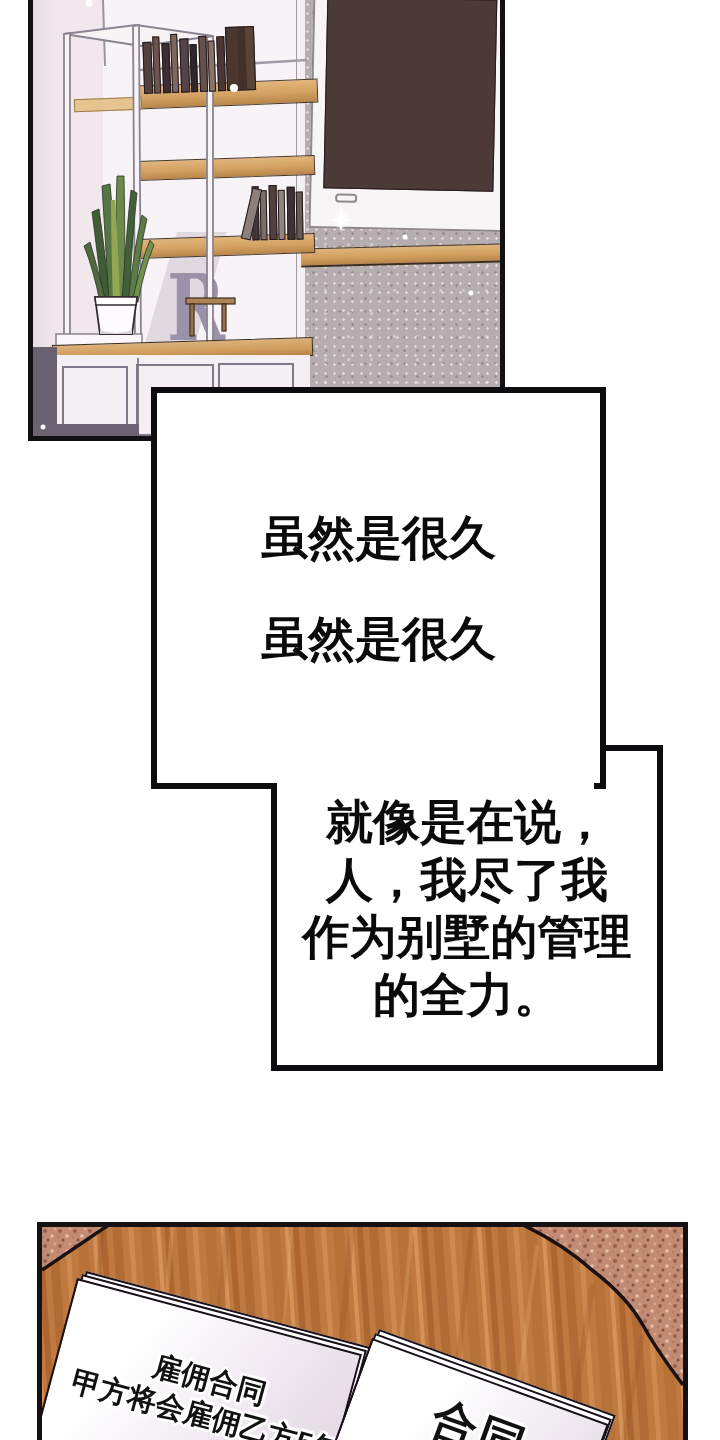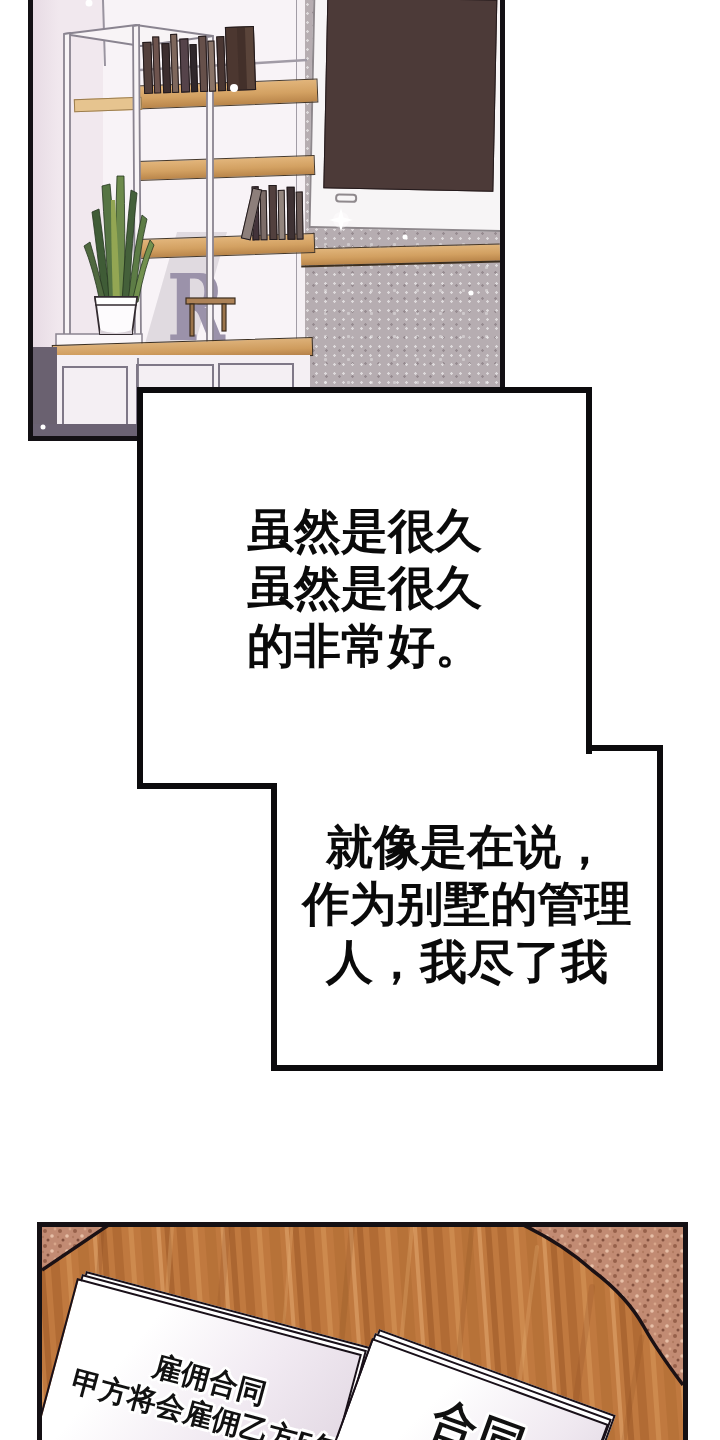--- a/index.html
+++ b/index.html
@@ -50,22 +50,22 @@
   .dw2{left:103px;top:364px;width:74px;height:68px;}
   .dw3{left:185px;top:363px;width:72px;height:68px;}
   .darkside{left:0;top:347px;width:24px;height:89px;background:#6a6170;z-index:9;}
   .darkstrip{left:0;top:424px;width:106px;height:12px;background:#6b6273;z-index:9;}
   .p1svg{left:0;top:0;z-index:5;}
   .p1spark{left:0;top:0;z-index:10;}
 
   
   .bubble{position:absolute;box-sizing:border-box;background:#ffffff;border:6px solid #0c0b0d;
           display:flex;flex-direction:column;justify-content:center;align-items:center;}
-  .b2{left:271px;top:745px;width:392px;height:326px;z-index:20;font-family:Liberation Mono, monospace;}
-  .b1{left:137px;top:387px;width:455px;height:402px;z-index:21;}
+  .b2{left:271px;top:745px;width:392px;height:326px;z-index:20;}
+  .b1{left:151px;top:387px;width:455px;height:402px;z-index:21;gap:44px;}
   .bline{font-size:47px;line-height:57.5px;font-weight:700;color:#0a0a0a;white-space:nowrap;text-align:center;}
   .eraser{position:absolute;background:#ffffff;z-index:22;}
   .e1{left:277px;top:771px;width:310px;height:20px;}
   .e2{left:584px;top:754px;width:10px;height:36px;}
 
   
   .panel2{position:absolute;left:37px;top:1222px;width:651px;height:218px;box-sizing:border-box;
           border:5px solid #141014;border-bottom:none;overflow:hidden;background:#c28b73;}
   .p2svg{position:absolute;left:0;top:0;}
   .doc{position:absolute;box-sizing:border-box;border:2.5px solid #191019;transform-origin:left top;}
@@ -185,27 +185,27 @@
         <g transform="translate(296,208)">
           <circle cx="12" cy="12" r="8" fill="rgba(255,255,255,.45)"></circle>
           <path d="M12,0 L14.5,9.5 L24,12 L14.5,14.5 L12,24 L9.5,14.5 L0,12 L9.5,9.5 Z" fill="#ffffff"></path>
         </g>
       </svg>
     </div>
   </section>
 
   <div class="bubble b2">
     <div class="bline">就像是在说，</div>
+    <div class="bline">人，我尽了我</div>
     <div class="bline">作为别墅的管理</div>
-    <div class="bline">人，我尽了我</div>
+    <div class="bline">的全力。</div>
   </div>
   <div class="bubble b1">
     <div class="bline">虽然是很久</div>
     <div class="bline">虽然是很久</div>
-    <div class="bline">的非常好。</div>
   </div>
   <div class="eraser e1"></div>
   <div class="eraser e2"></div>
 
   <section class="panel2">
     <svg class="p2svg" width="641" height="213" viewBox="0 0 641 213">
       <defs>
         <pattern id="carp" width="15" height="15" patternUnits="userSpaceOnUse">
           <rect width="15" height="15" fill="#c28b73"></rect>
           <circle cx="3" cy="4" r="2" fill="#96604a"></circle>

